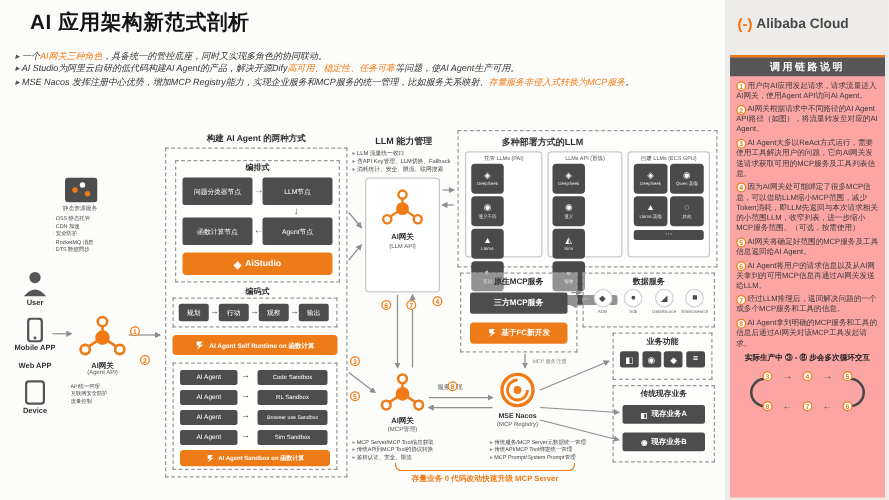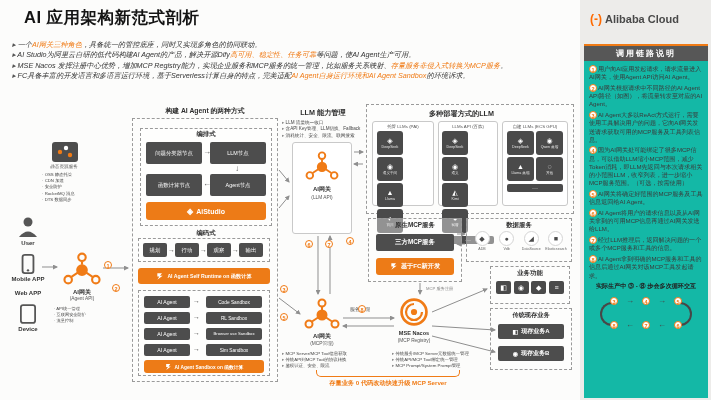--- a/index.html
+++ b/index.html
@@ -7,21 +7,21 @@
   .main-bg{position:absolute;left:0;top:0;width:580px;height:400px;background:#fcfcfb;}
   .abs{position:absolute;}
   .title{font-size:16.5px;font-weight:bold;color:#141414;letter-spacing:.5px;}
   .bl{font-size:7.2px;line-height:10.4px;color:#333;white-space:nowrap;font-style:italic;}
   .bl::before{content:"▸ ";color:#555;}
   .hl{color:#f07b16;}
   .logo{display:flex;align-items:center;gap:3px;}
   .logo-mark{color:#ff6a00;font-weight:bold;font-size:12px;}
   .logo-text{color:#494949;font-weight:bold;font-size:11px;}
   
-  .side{background:#14b8a6;border-top:2px solid #f07b16;}
+  .side{background:#fca5a5;border-top:2px solid #f07b16;}
   .side-h{height:15px;background:#575757;color:#fff;font-size:8px;font-weight:bold;text-align:center;line-height:15px;letter-spacing:2px;}
   .side-b{padding:4px 5px 2px 5px;}
   .si{font-size:6.1px;line-height:1.35;color:#3a3a3a;margin-bottom:2.5px;}
   .cnum,.badge,.lnum{display:inline-block;width:8px;height:8px;border:1px solid #f07b16;color:#f07b16;background:#fff;border-radius:50%;font-size:5.5px;line-height:8px;text-align:center;font-weight:bold;box-sizing:border-box;}
   .cnum{margin-right:1px;vertical-align:-1px;}
   .side-note{font-size:6.1px;font-weight:bold;color:#222;margin-top:2px;text-align:center;}
   .loop{position:relative;width:92px;height:40px;margin:3px auto 0;}
   .loop-row{position:absolute;left:10px;width:72px;display:flex;align-items:center;justify-content:space-between;}
   .loop-ar{font-size:8px;font-weight:bold;color:#474747;}
   .curve{position:absolute;width:13px;height:24px;border:2.5px solid #474747;box-sizing:border-box;}
@@ -56,21 +56,20 @@
 <body>
 
 <div class="canvas">
   <div class="main-bg abs"></div>
 
   <div class="title abs" style="left:24px;top:7px;">AI 应用架构新范式剖析</div>
   <div class="abs" style="left:12px;top:40px;width:560px;">
     <div class="bl"><span>一个</span><span class="hl">AI网关三种角色</span><span>，具备统一的管控底座，同时又实现多角色的协同联动。</span></div>
     <div class="bl"><span>AI Studio为阿里云自研的低代码构建AI Agent的产品，解决开源Dify</span><span class="hl">高可用、稳定性、任务可靠</span><span>等问题，使AI Agent生产可用。</span></div>
     <div class="bl"><span>MSE Nacos 发挥注册中心优势，增加MCP Registry能力，实现企业服务和MCP服务的统一管理，比如服务关系映射、</span><span class="hl">存量服务非侵入式转换为MCP服务</span><span>。</span></div>
-    <div class="bl"><span>FC具备丰富的开发语言和多语言运行环境，基于Serverless计算自身的特点，完美适配</span><span class="hl">AI Agent自身运行环境和AI Agent Sandbox</span><span>的环境诉求。</span></div>
   </div>
 
   <div class="logo abs" style="left:590px;top:12px;">
     <span class="logo-mark">(-)</span>
     <span class="logo-text">Alibaba Cloud</span>
   </div>
 
   <div class="side abs" style="left:584px;top:44px;width:124px;height:352px;">
     <div class="side-h">调用链路说明</div>
     <div class="side-b">
@@ -233,21 +232,21 @@
             <line x1="8" y1="23.5" x2="14" y2="19.5"></line>
             <line x1="28" y1="23.5" x2="22" y2="19.5"></line>
           </g>
         </svg>
       <div class="lab">AI网关</div>
       <div class="sub" style="margin-top:-3px;">(LLM API)</div>
     </div>
   </div>
 
   <div class="abs dash" style="left:366px;top:104px;width:208px;height:110px;"></div>
-  <div class="abs gtitle" style="left:374px;top:109px;width:120px;text-align:right;font-size:7.2px;">多种部署方式的LLM</div>
+  <div class="abs gtitle" style="left:374px;top:109px;width:120px;text-align:center;font-size:7.2px;">多种部署方式的LLM</div>
   <div class="abs wbox" style="left:372px;top:121px;width:62px;height:85px;padding:2px 4px;">
     <div class="sub" style="font-size:4.4px;">托管 LLMs (PAI)</div>
     <div style="display:flex;flex-wrap:wrap;gap:2px;margin-top:2px;">
       <div class="tile" style="width:26px;height:24px;">
           <span class="tg">◈</span>
           <span class="tl">DeepSeek</span>
         </div>
       <div class="tile" style="width:26px;height:24px;">
           <span class="tg">◉</span>
           <span class="tl">通义千问</span>

